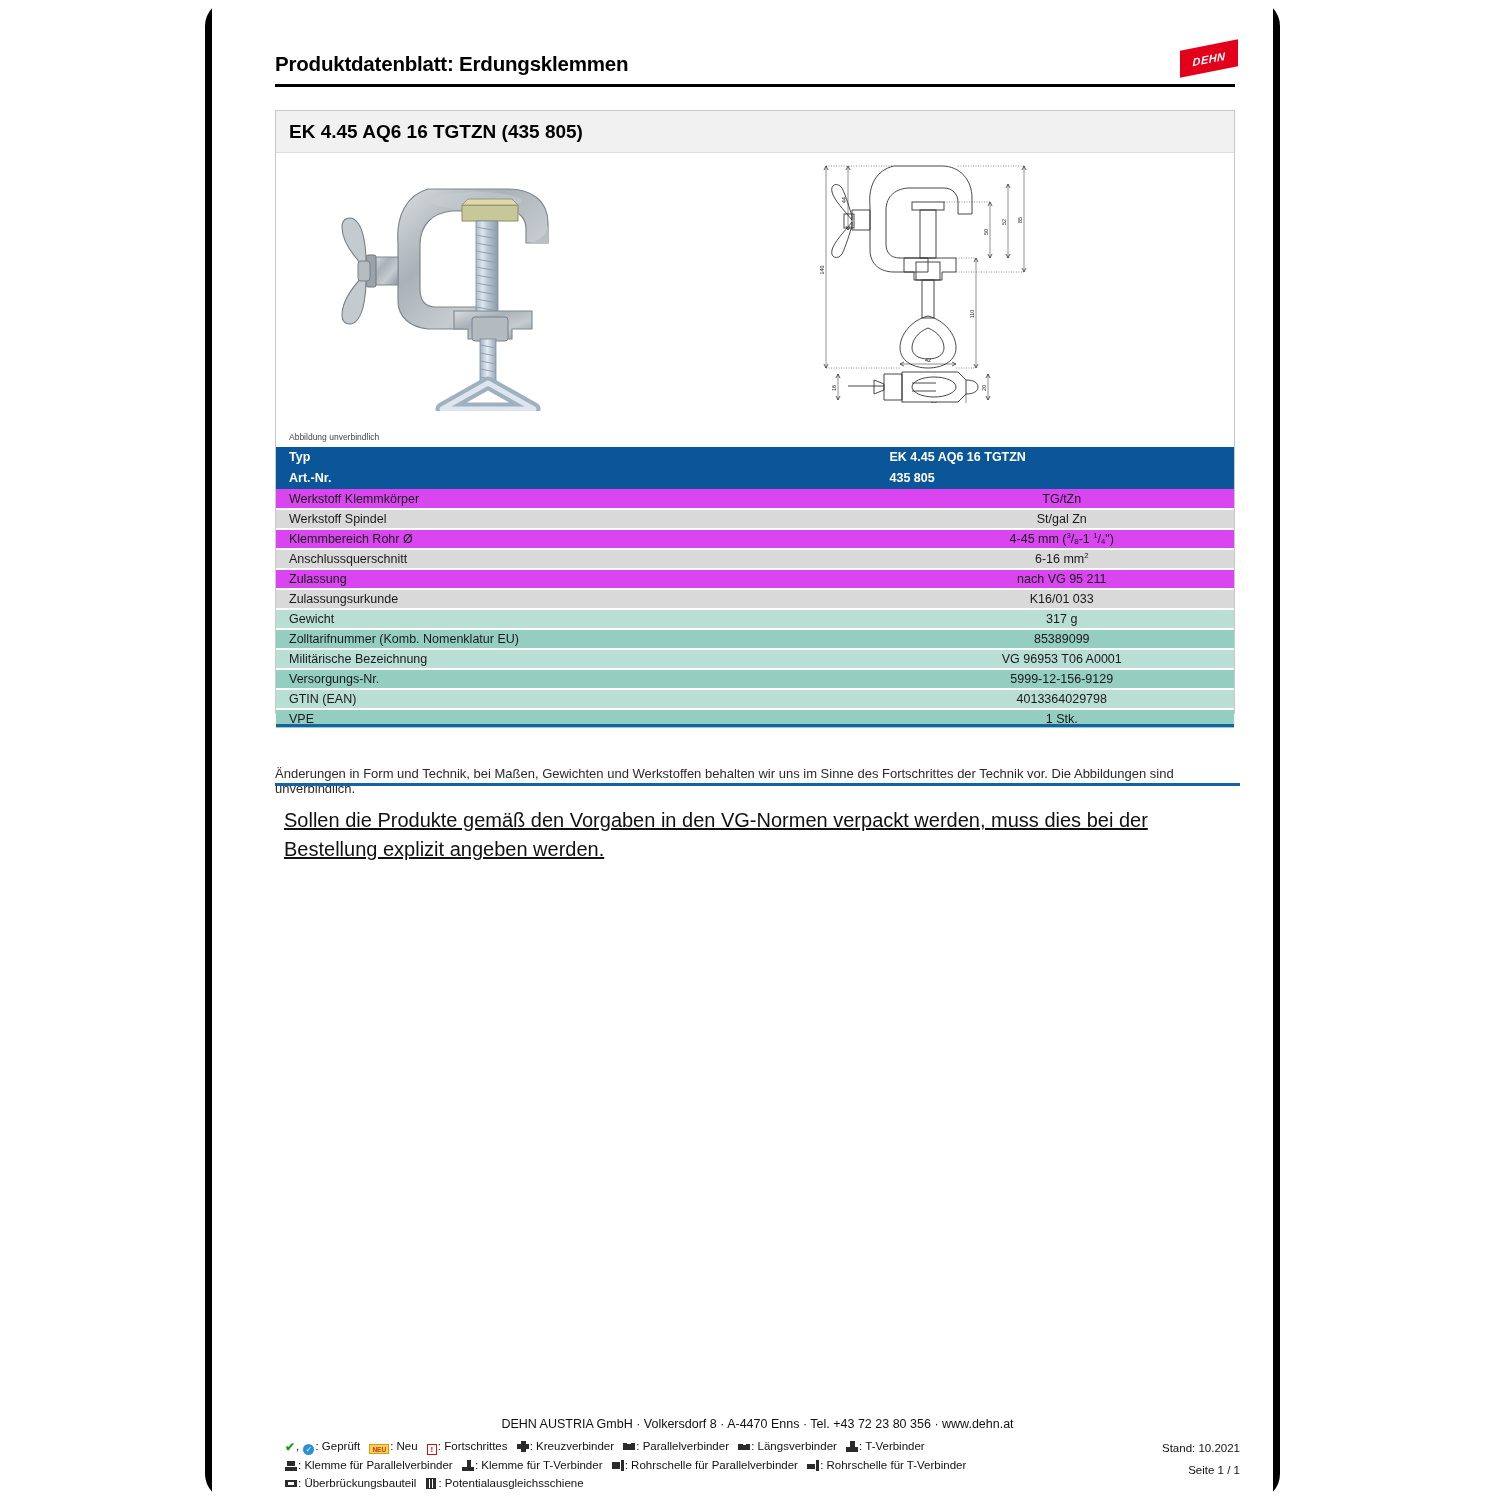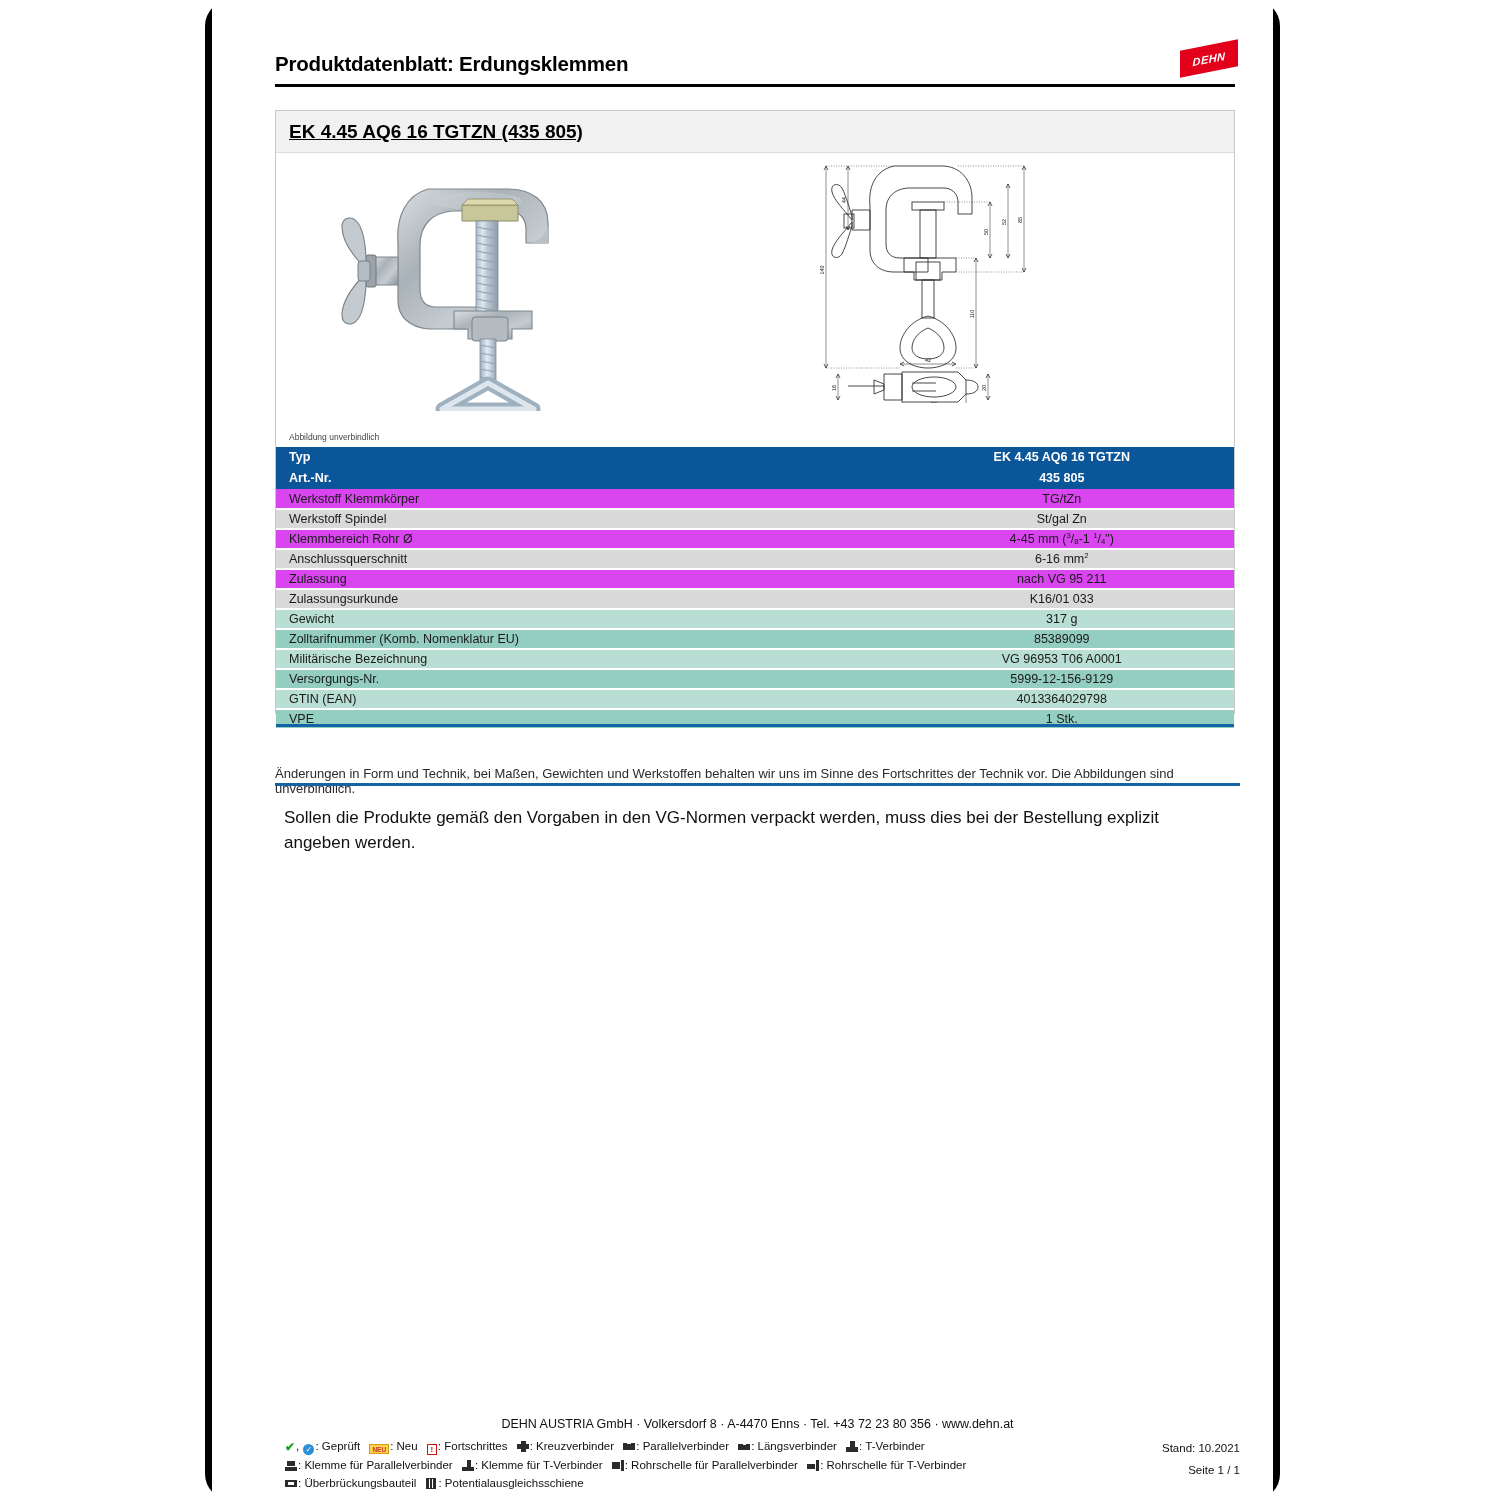--- a/index.html
+++ b/index.html
@@ -71,21 +71,20 @@
     transform: skewY(0deg);
   }
 
   
   .content-card {
     position: absolute;
     left: 63px; top: 110px;
     width: 960px; height: 604px;
     border: 1px solid #c9c9c9;
     background: #ffffff;
-    text-decoration: underline;
   }
   .card-title-bar {
     height: 42px;
     background: #f1f1f1;
     border-bottom: 1px solid #dcdcdc;
     display: flex;
     align-items: center;
     padding-left: 13px;
   }
   .card-title {
@@ -126,21 +125,21 @@
   }
   .spec-table td { padding: 0; }
   .hdr-row td {
     background: #0b5699;
     color: #ffffff;
     font-weight: bold;
     height: 21px;
     padding: 1px 0 2px 0;
   }
   .hdr-row td.k { padding-left: 13px; }
-  .hdr-row td.v { text-align: center; }
+  .hdr-row td.v { }
   .hdr-row.second td { padding-bottom: 3px; }
   .spec-row td {
     height: 20px;
     color: #1a1a1a;
     border-bottom: 2px solid #ffffff;
   }
   .spec-row td.k { padding-left: 13px; }
   .spec-row td.v { text-align: center; }
   .g0 td { background: #d946ef; }
   .g1 td { background: #d9d9d9; }
@@ -167,23 +166,24 @@
     left: 63px; top: 783px;
     width: 965px; height: 3px;
     background: #1464a5;
   }
 
   
   .body-para {
     position: absolute;
     left: 72px; top: 806px;
     width: 910px;
-    font-size: 17px;
+    font-size: 20px;
     line-height: 1.45;
     color: #111;
+    text-decoration: underline;
   }
 
   
   .footer-company {
     position: absolute;
     left: 63px; top: 1417px;
     width: 965px;
     text-align: center;
     font-size: 12.5px;
     color: #111;

